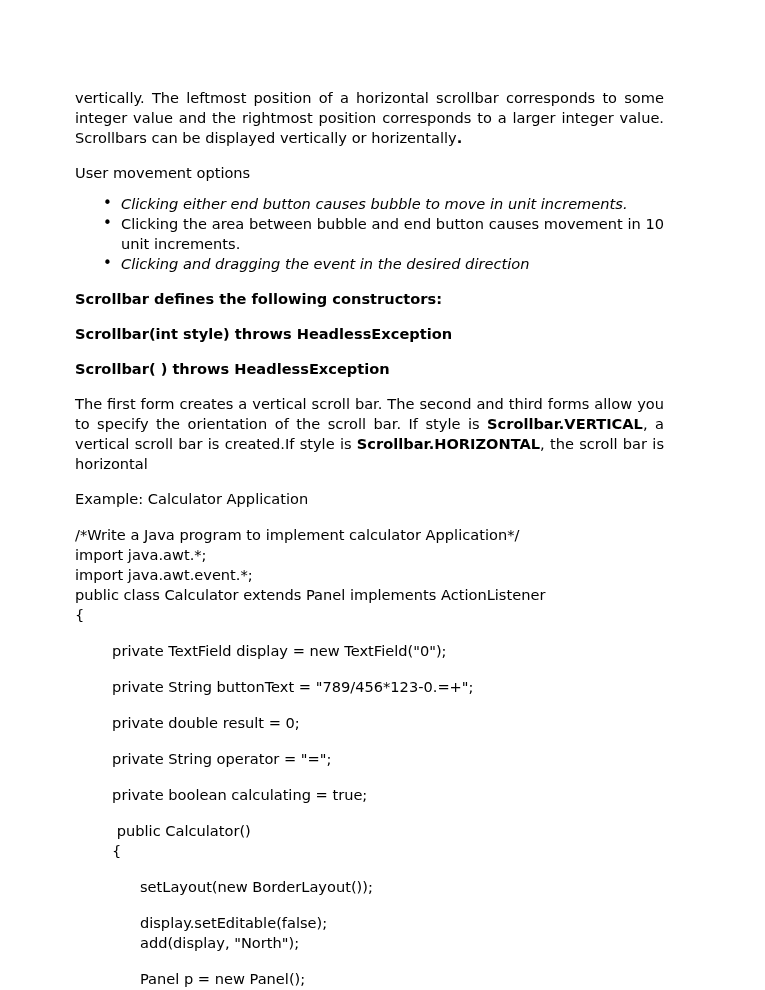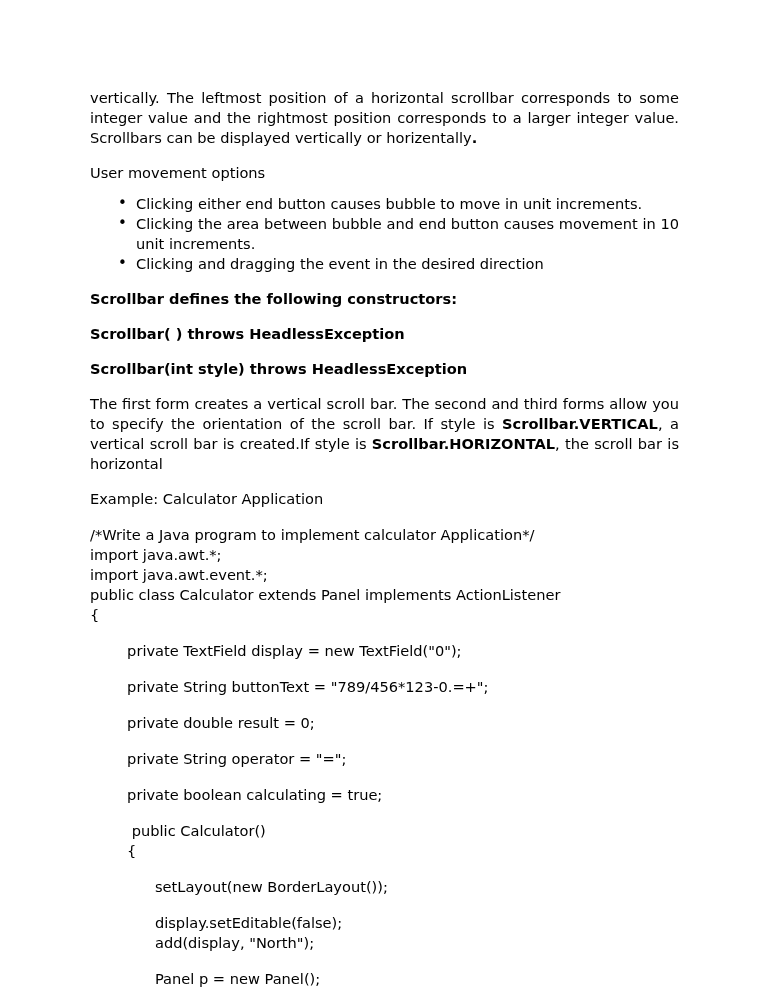--- a/index.html
+++ b/index.html
@@ -15,21 +15,21 @@
   .page {
     position: relative;
     width: 765px;
     height: 990px;
     background: #ffffff;
     overflow: hidden;
     box-sizing: border-box;
   }
   .content {
     position: absolute;
-    left: 90px;
+    left: 75px;
     top: 88px;
     width: 589px;
   }
 
   
   .para {
     font-size: 14.6px;
     line-height: 20px;
     margin: 0 0 15px 0;
     text-align: left;
@@ -70,20 +70,21 @@
   .bullets li::before {
     content: "\2022";
     position: absolute;
     left: 28px;
     top: -1px;
     font-size: 15px;
     line-height: 20px;
   }
   .bullets li.nojust {
     text-align: left;
+    font-style: italic;
   }
 
   
   .line-block .para {
     margin-bottom: 15px;
     font-weight: bold;
   }
 
   
   .code {
@@ -115,22 +116,22 @@
     <p class="heading">User movement options</p>
 
     <ul class="bullets">
       <li class="nojust"><span>Clicking either end button causes bubble to move in unit increments.</span></li>
       <li><span>Clicking the area between bubble and end button causes movement in 10 unit increments.</span></li>
       <li class="nojust"><span>Clicking and dragging the event in the desired direction</span></li>
     </ul>
 
     <div class="line-block">
       <p class="para">Scrollbar defines the following constructors:</p>
+      <p class="para">Scrollbar(int style) throws HeadlessException</p>
       <p class="para">Scrollbar( ) throws HeadlessException</p>
-      <p class="para">Scrollbar(int style) throws HeadlessException</p>
     </div>
 
     <p class="para justify-all"><span>The first form creates a vertical scroll bar. The second and third forms allow you to specify the orientation of the scroll bar. If style is </span><b>Scrollbar.VERTICAL</b><span>, a vertical scroll bar is created.If style is </span><b>Scrollbar.HORIZONTAL</b><span>, the scroll bar is horizontal</span></p>
 
     <p class="para">Example: Calculator Application</p>
 
     <div class="code-block">
       <div class="code code-line">/*Write a Java program to implement calculator Application*/</div>
       <div class="code code-line">import java.awt.*;</div>
       <div class="code code-line">import java.awt.event.*;</div>

